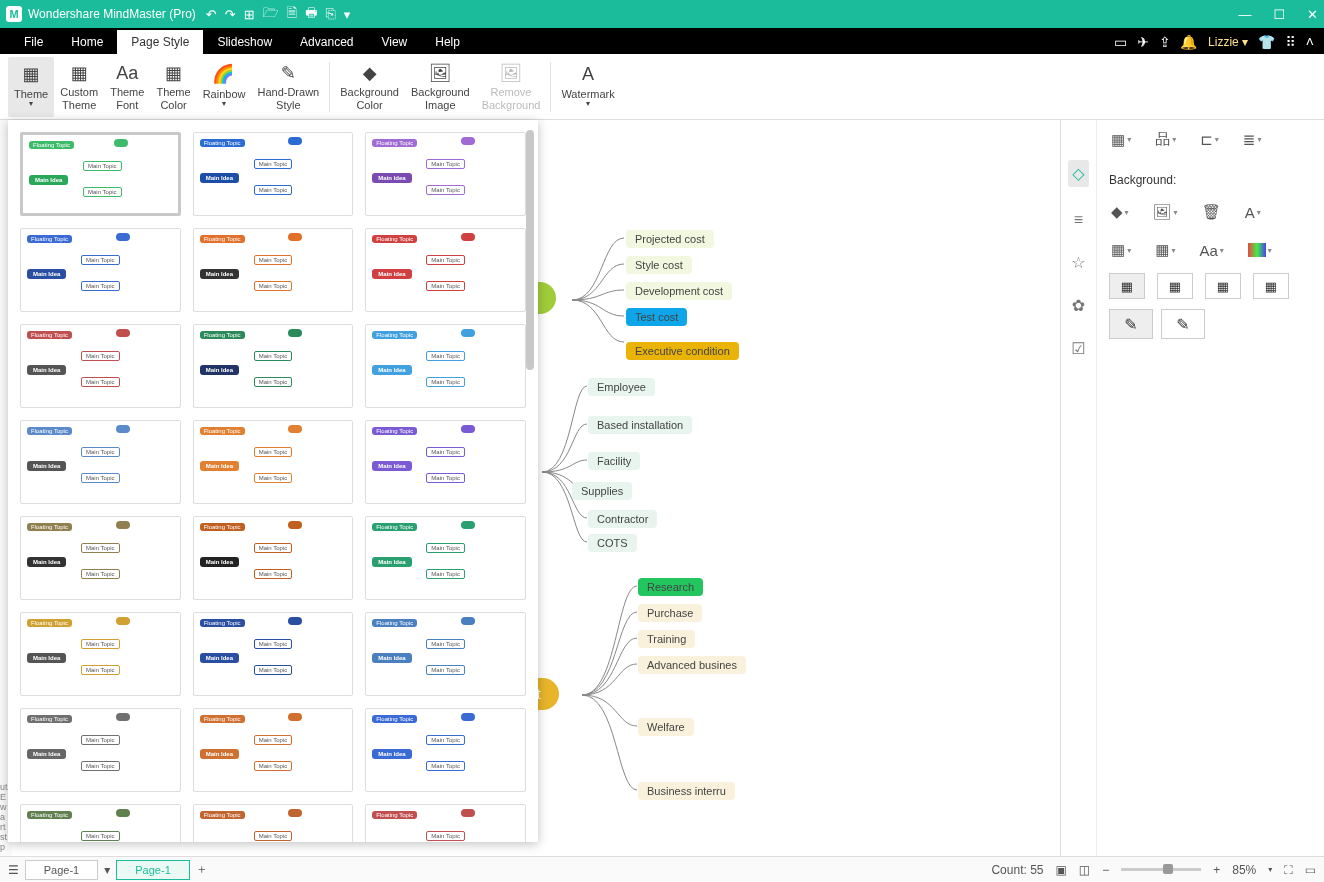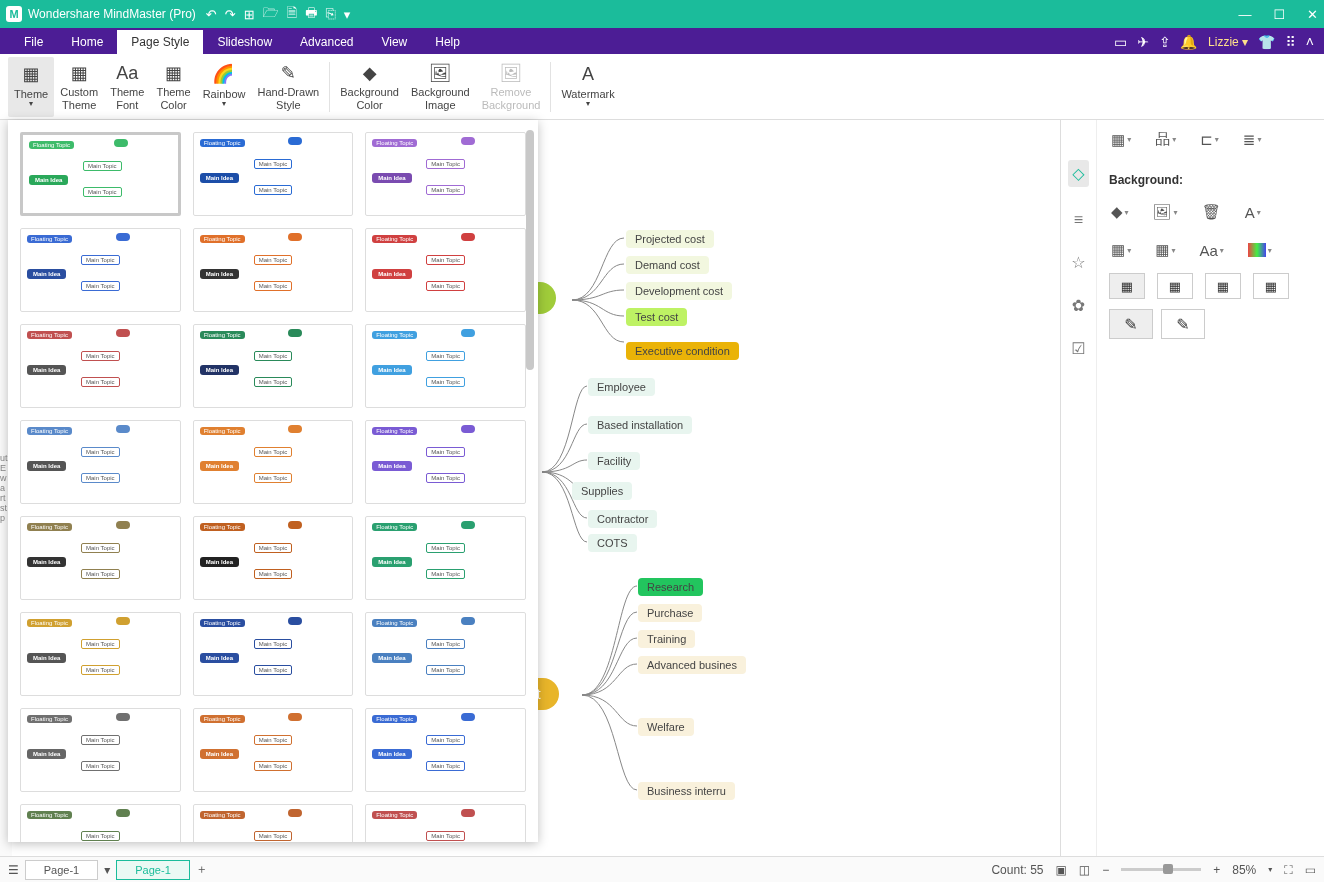--- a/index.html
+++ b/index.html
@@ -6,36 +6,36 @@
 body{width:1324px;height:882px;overflow:hidden;font-size:12px;color:#333;background:#fff;position:relative}
 
 .titlebar{height:28px;background:#1bbc9b;display:flex;align-items:center;color:#fff;padding:0 6px}
 .titlebar .logo{width:16px;height:16px;border-radius:3px;background:#fff;margin-right:6px;display:flex;align-items:center;justify-content:center;color:#1bbc9b;font-weight:bold;font-size:11px}
 .titlebar .apptitle{font-size:12px;margin-right:10px}
 .titlebar .qat{display:flex;gap:8px;align-items:center}
 .titlebar .qat span{font-size:13px;cursor:pointer}
 .titlebar .winbtns{margin-left:auto;display:flex;gap:22px;font-size:13px}
 .titlebar .winbtns span{cursor:pointer}
 
-.menubar{height:26px;background:#4c1d95;display:flex;align-items:flex-end;color:#fff;padding-left:10px}
+.menubar{height:26px;background:#000000;display:flex;align-items:flex-end;color:#fff;padding-left:10px}
 .menubar .mitem{padding:5px 14px;font-size:12px;cursor:pointer}
 .menubar .mitem.active{background:#fff;color:#333}
 .menubar .right{margin-left:auto;display:flex;align-items:center;gap:10px;padding-right:10px;padding-bottom:4px;color:#fff}
 .menubar .right .user{color:#fee08b;font-size:12px}
 .menubar .right span{font-size:14px;cursor:pointer}
 
 .ribbon{height:66px;background:#fff;border-bottom:1px solid #ddd;display:flex;align-items:center;padding:0 8px}
 .rbtn{display:flex;flex-direction:column;align-items:center;justify-content:center;min-width:44px;height:60px;padding:2px 6px;color:#444;font-size:11px;text-align:center;line-height:1.1;cursor:pointer;border-radius:2px}
 .rbtn.sel{background:#e8e8e8}
 .rbtn .ricon{font-size:18px;height:22px;display:flex;align-items:center;justify-content:center;margin-bottom:2px}
 .rbtn.disabled{color:#bbb}
 .rsep{width:1px;height:50px;background:#e2e2e2;margin:0 4px}
 
 .main{position:absolute;top:120px;left:0;right:0;bottom:26px;display:flex}
-.leftedge{width:12px;background:#fafafa;display:flex;flex-direction:column;justify-content:center;font-size:9px;color:#888;padding:4px 0;overflow:hidden}
+.leftedge{width:12px;background:#fafafa;display:flex;flex-direction:column;justify-content:flex-end;font-size:9px;color:#888;padding:4px 0;overflow:hidden}
 .leftedge span{writing-mode:horizontal-tb}
 
 .themepop{position:absolute;left:8px;top:0;width:530px;height:722px;background:#fff;box-shadow:0 2px 10px rgba(0,0,0,.25);z-index:50;display:flex;flex-direction:column}
 .themegrid{flex:1;overflow-y:auto;padding:12px;display:grid;grid-template-columns:repeat(3,1fr);gap:12px}
 .thumb{height:84px;border:1px solid #ddd;border-radius:2px;position:relative;background:#fff;cursor:pointer;overflow:hidden}
 .thumb.sel{border:3px solid #c8c8c8}
 .thumb .float{position:absolute;left:6px;top:6px;font-size:6px;padding:1px 4px;border-radius:3px;color:#fff}
 .thumb .mainidea{position:absolute;left:6px;top:40px;font-size:6px;padding:2px 6px;border-radius:3px;color:#fff;font-weight:bold}
 .thumb .subtop{position:absolute;font-size:6px;padding:1px 4px;border-radius:2px}
 .thumb .cap{position:absolute;right:50px;top:4px;width:14px;height:8px;border-radius:4px}
@@ -48,21 +48,21 @@
 
 .pformat{width:264px;border-left:1px solid #ddd;background:#fff;display:flex}
 .pftabs{width:36px;border-right:1px solid #eee;display:flex;flex-direction:column;align-items:center;padding-top:40px;gap:24px}
 .pftabs span{font-size:16px;color:#777;cursor:pointer}
 .pftabs span.active{color:#1bbc9b;background:#e8e8e8;padding:4px;border-radius:3px}
 .pfbody{flex:1;padding:0 12px}
 .pfbody h3{font-size:13px;font-weight:normal;color:#444;padding:10px 0 6px;border-bottom:1px solid #eee;display:flex;justify-content:space-between;align-items:center}
 .pftoolrow{display:flex;gap:24px;padding:10px 2px}
 .pftool{display:flex;align-items:center;gap:2px;font-size:15px;color:#555;cursor:pointer}
 .pftool .dd{font-size:8px;color:#888}
-.pfsection{font-size:12px;font-weight:bold;color:#333;padding:14px 0 6px}
+.pfsection{font-size:12px;font-weight:normal;color:#333;padding:14px 0 6px}
 .pfrainbow{display:flex;gap:12px;padding:4px 0}
 .pfrainbow .ritem{width:36px;height:26px;border:1px solid #ccc;display:flex;align-items:center;justify-content:center;font-size:13px;cursor:pointer}
 .pfrainbow .ritem.sel{background:#eee}
 .pfeffect{display:flex;gap:8px;padding:6px 0}
 .pfeffect .eitem{width:44px;height:30px;border:1px solid #ccc;display:flex;align-items:center;justify-content:center;font-size:16px;cursor:pointer}
 .pfeffect .eitem.sel{background:#eee}
 .pin{font-size:12px;color:#888;cursor:pointer}
 
 .statusbar{position:absolute;left:0;right:0;bottom:0;height:26px;border-top:1px solid #ddd;background:#fafafa;display:flex;align-items:center;font-size:12px;color:#555;padding:0 8px}
 .statusbar .tabsheet{display:flex;align-items:center;gap:6px}
@@ -374,23 +374,23 @@
       <path d="M570 575 C605 575 605 518 625 518" stroke="#888" fill="none"></path>
       <path d="M570 575 C605 575 605 544 625 544" stroke="#888" fill="none"></path>
       <path d="M570 575 C605 575 605 606 625 606" stroke="#888" fill="none"></path>
       <path d="M570 575 C605 575 605 670 625 670" stroke="#888" fill="none"></path>
     </svg>
 
     <div class="node" style="left:0px;top:350px;background:#6b4bd6;padding:16px 28px;font-size:18px">Analysis</div>
 
     <div class="node" style="left:380px;top:162px;background:#a0cc3a">1.  Development cost</div>
     <div class="leaf" style="left:614px;top:110px;background:#f2f7df">Projected cost</div>
-    <div class="leaf" style="left:614px;top:136px;background:#f2f7df">Demand cost</div>
+    <div class="leaf" style="left:614px;top:136px;background:#f2f7df">Style cost</div>
     <div class="leaf" style="left:614px;top:162px;background:#f2f7df">Development cost</div>
-    <div class="leaf" style="left:614px;top:188px;background:#bef264">Test cost</div>
+    <div class="leaf" style="left:614px;top:188px;background:#0ea5e9">Test cost</div>
     <div class="leaf" style="left:614px;top:222px;background:#eab308">Executive condition</div>
 
     <div class="node" style="left:380px;top:336px;background:#2faa82">2.Business cost</div>
     <div class="leaf" style="left:576px;top:258px">Employee</div>
     <div class="leaf" style="left:576px;top:296px">Based installation</div>
     <div class="leaf" style="left:576px;top:332px">Facility</div>
     <div class="leaf" style="left:560px;top:362px">Supplies</div>
     <div class="leaf" style="left:576px;top:390px">Contractor</div>
     <div class="leaf" style="left:576px;top:414px">COTS</div>
 

